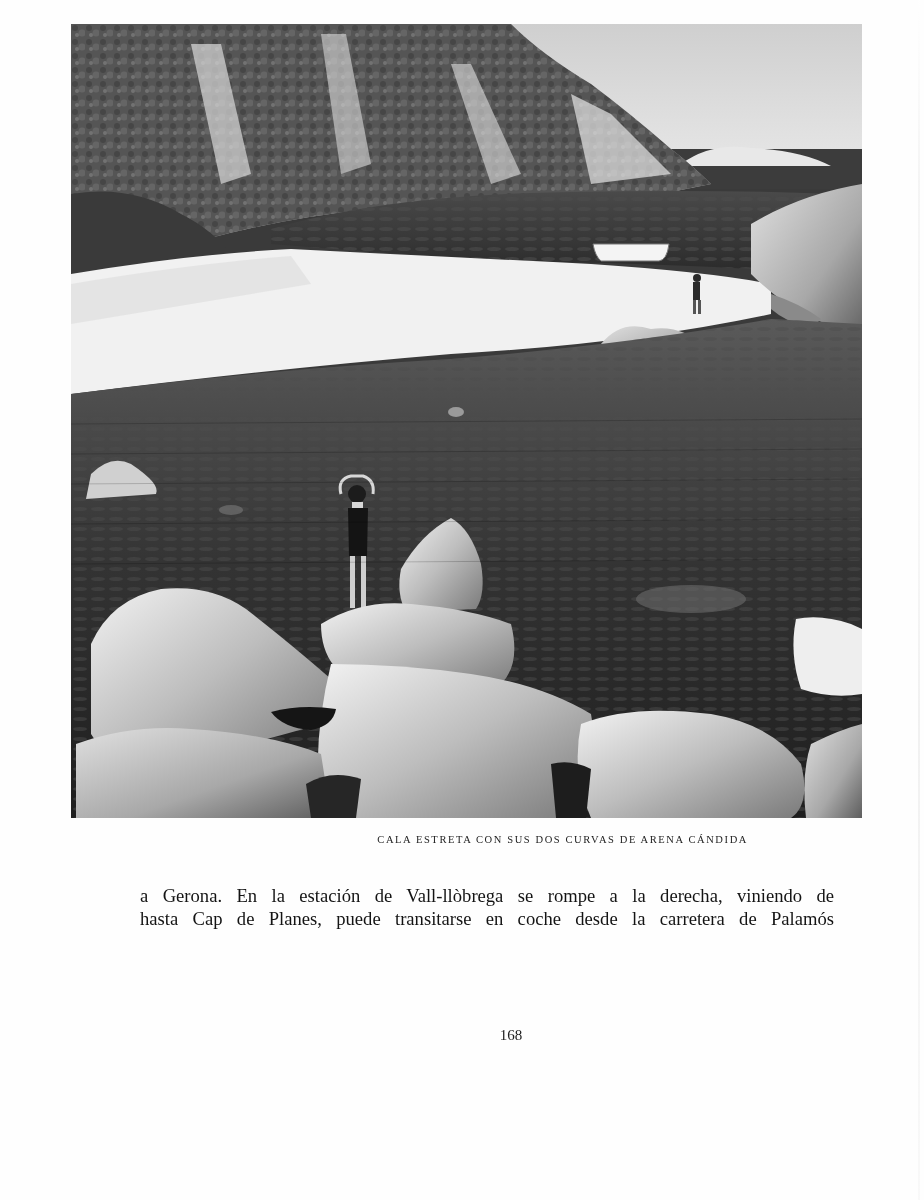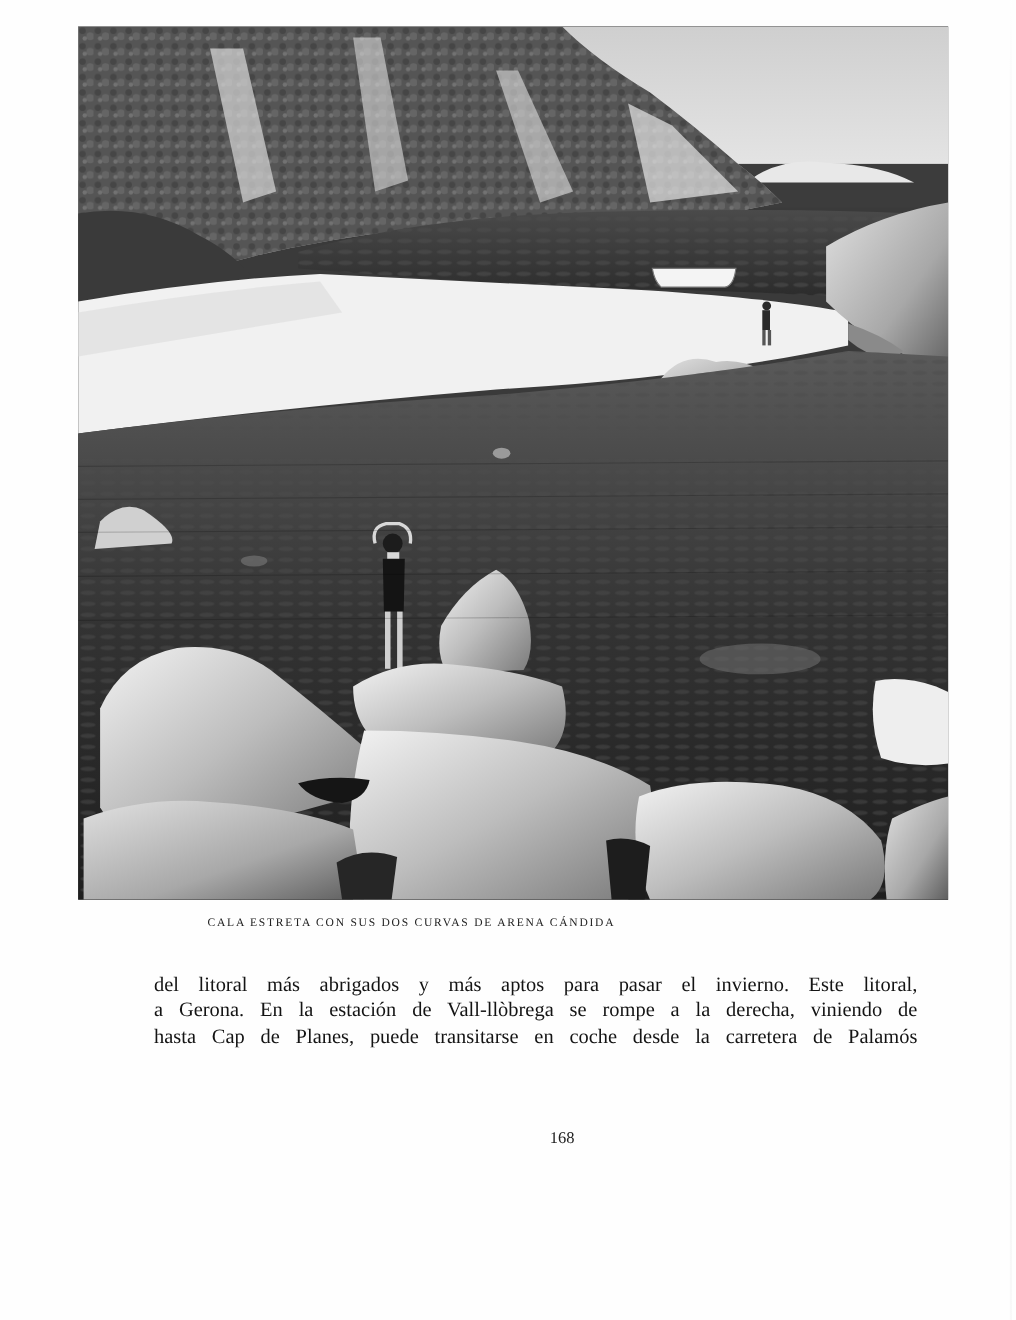--- a/index.html
+++ b/index.html
@@ -33,21 +33,21 @@
     .photo svg {
       display: block;
       width: 100%;
       height: 100%;
     }
     .caption {
       position: absolute;
       left: 0;
       width: 748px;
       top: 834px;
-      text-align: center;
+      text-align: right;
       font-size: 10.5px;
       letter-spacing: 1.6px;
       color: #222;
       text-transform: uppercase;
     }
     .body-text {
       position: absolute;
       left: 140px;
       top: 884px;
       width: 694px;
@@ -214,21 +214,20 @@
         <line x1="0" y1="460" x2="791" y2="455"></line>
         <line x1="0" y1="500" x2="791" y2="495"></line>
         <line x1="0" y1="540" x2="791" y2="535"></line>
       </g>
     </svg>
   </div>
 
   <div class="caption">Cala Estreta con sus dos curvas de arena cándida</div>
 
   <div class="body-text">
-    <span class="line">del litoral más abrigados y más aptos para pasar el invierno. Este litoral,</span>
     <span class="line">a Gerona. En la estación de Vall-llòbrega se rompe a la derecha, viniendo de</span>
     <span class="line">hasta Cap de Planes, puede transitarse en coche desde la carretera de Palamós</span>
   </div>
 
   <div class="page-number">168</div>
 
   <div class="edge-line"></div>
 
   <div class="watermark">todocoleccion</div>
 

